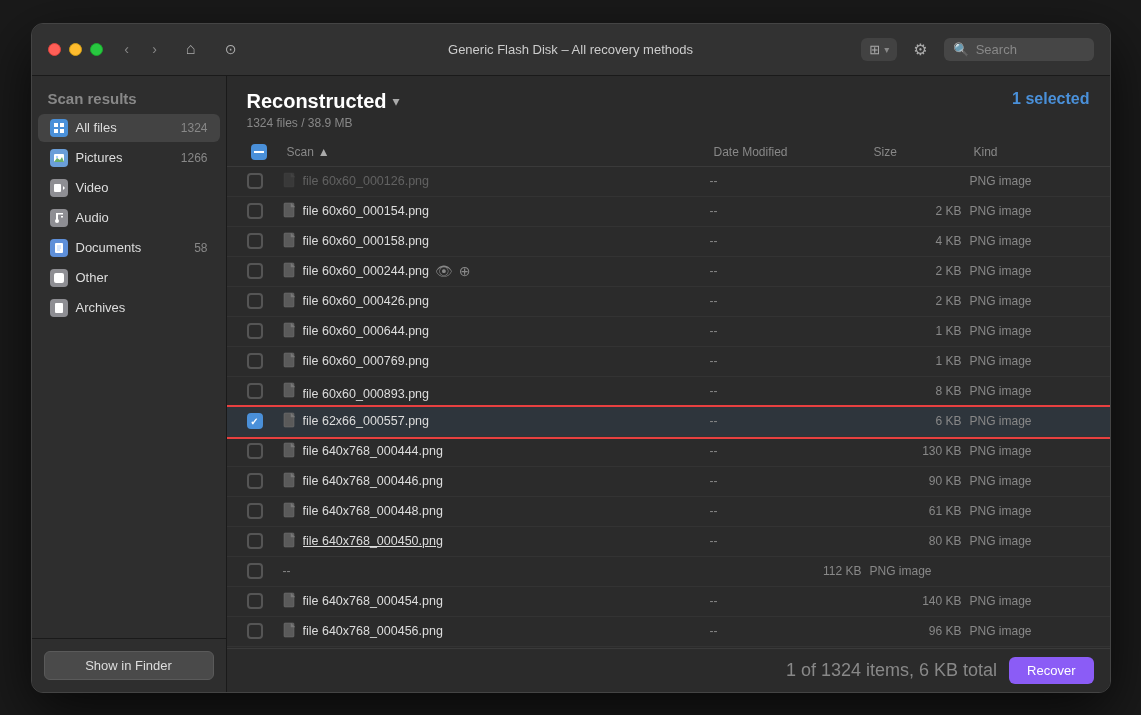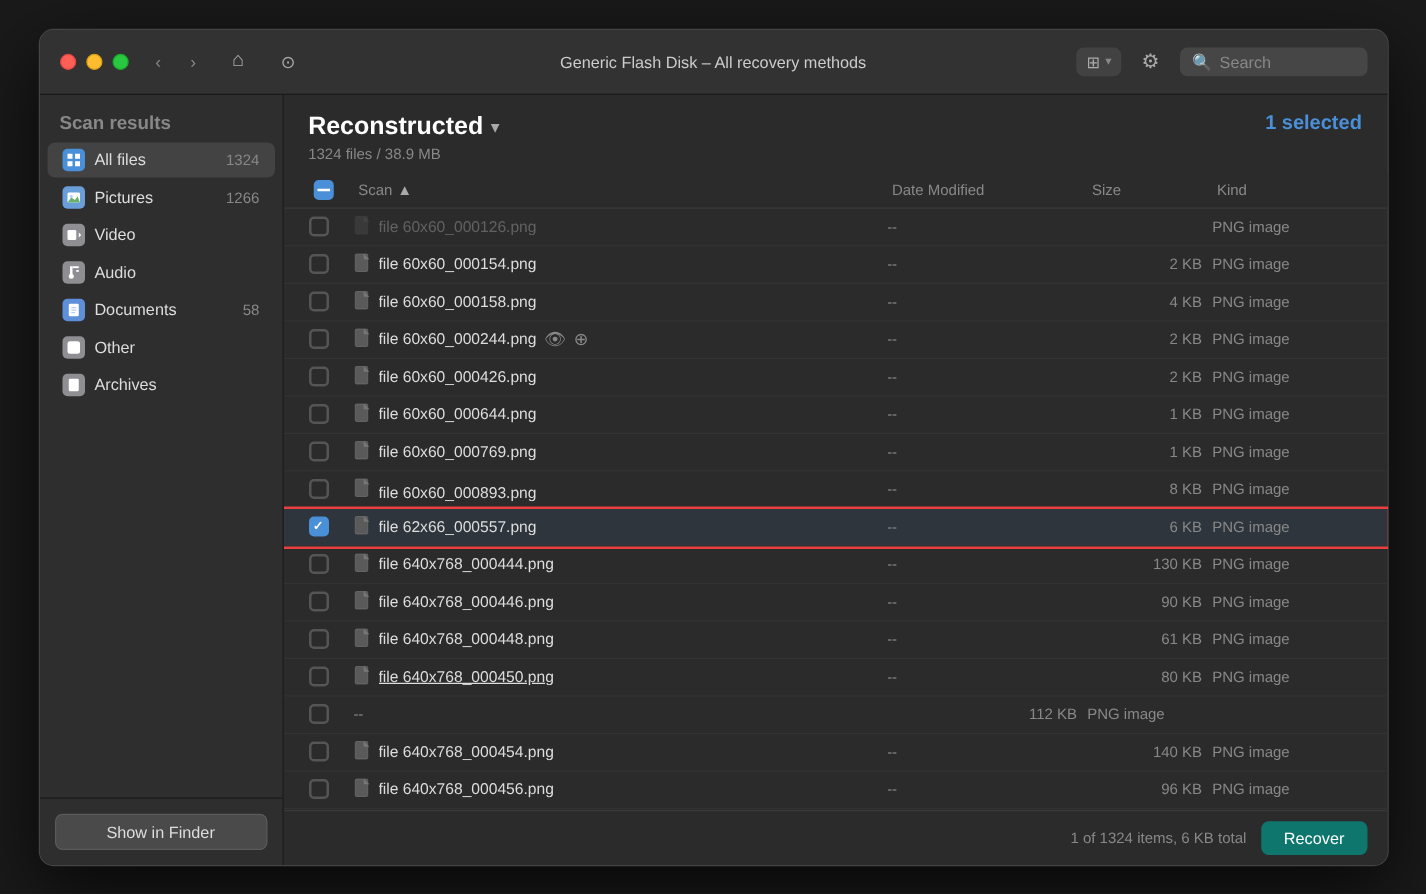--- a/index.html
+++ b/index.html
@@ -322,24 +322,24 @@
       display: flex;
       align-items: center;
       justify-content: flex-end;
       border-top: 1px solid #3a3a3a;
       background: #2b2b2b;
       flex-shrink: 0;
       gap: 12px;
     }
     .footer-info {
       color: #888;
-      font-size: 12px;
+      font-size: 18px;
     }
     .recover-btn {
-      background: #0f766e;
+      background: #8b5cf6;
       color: white;
       border: none;
       border-radius: 6px;
       padding: 6px 18px;
       font-size: 13px;
       font-weight: 500;
       cursor: pointer;
     }
     .file-table-wrapper {
       position: relative;

